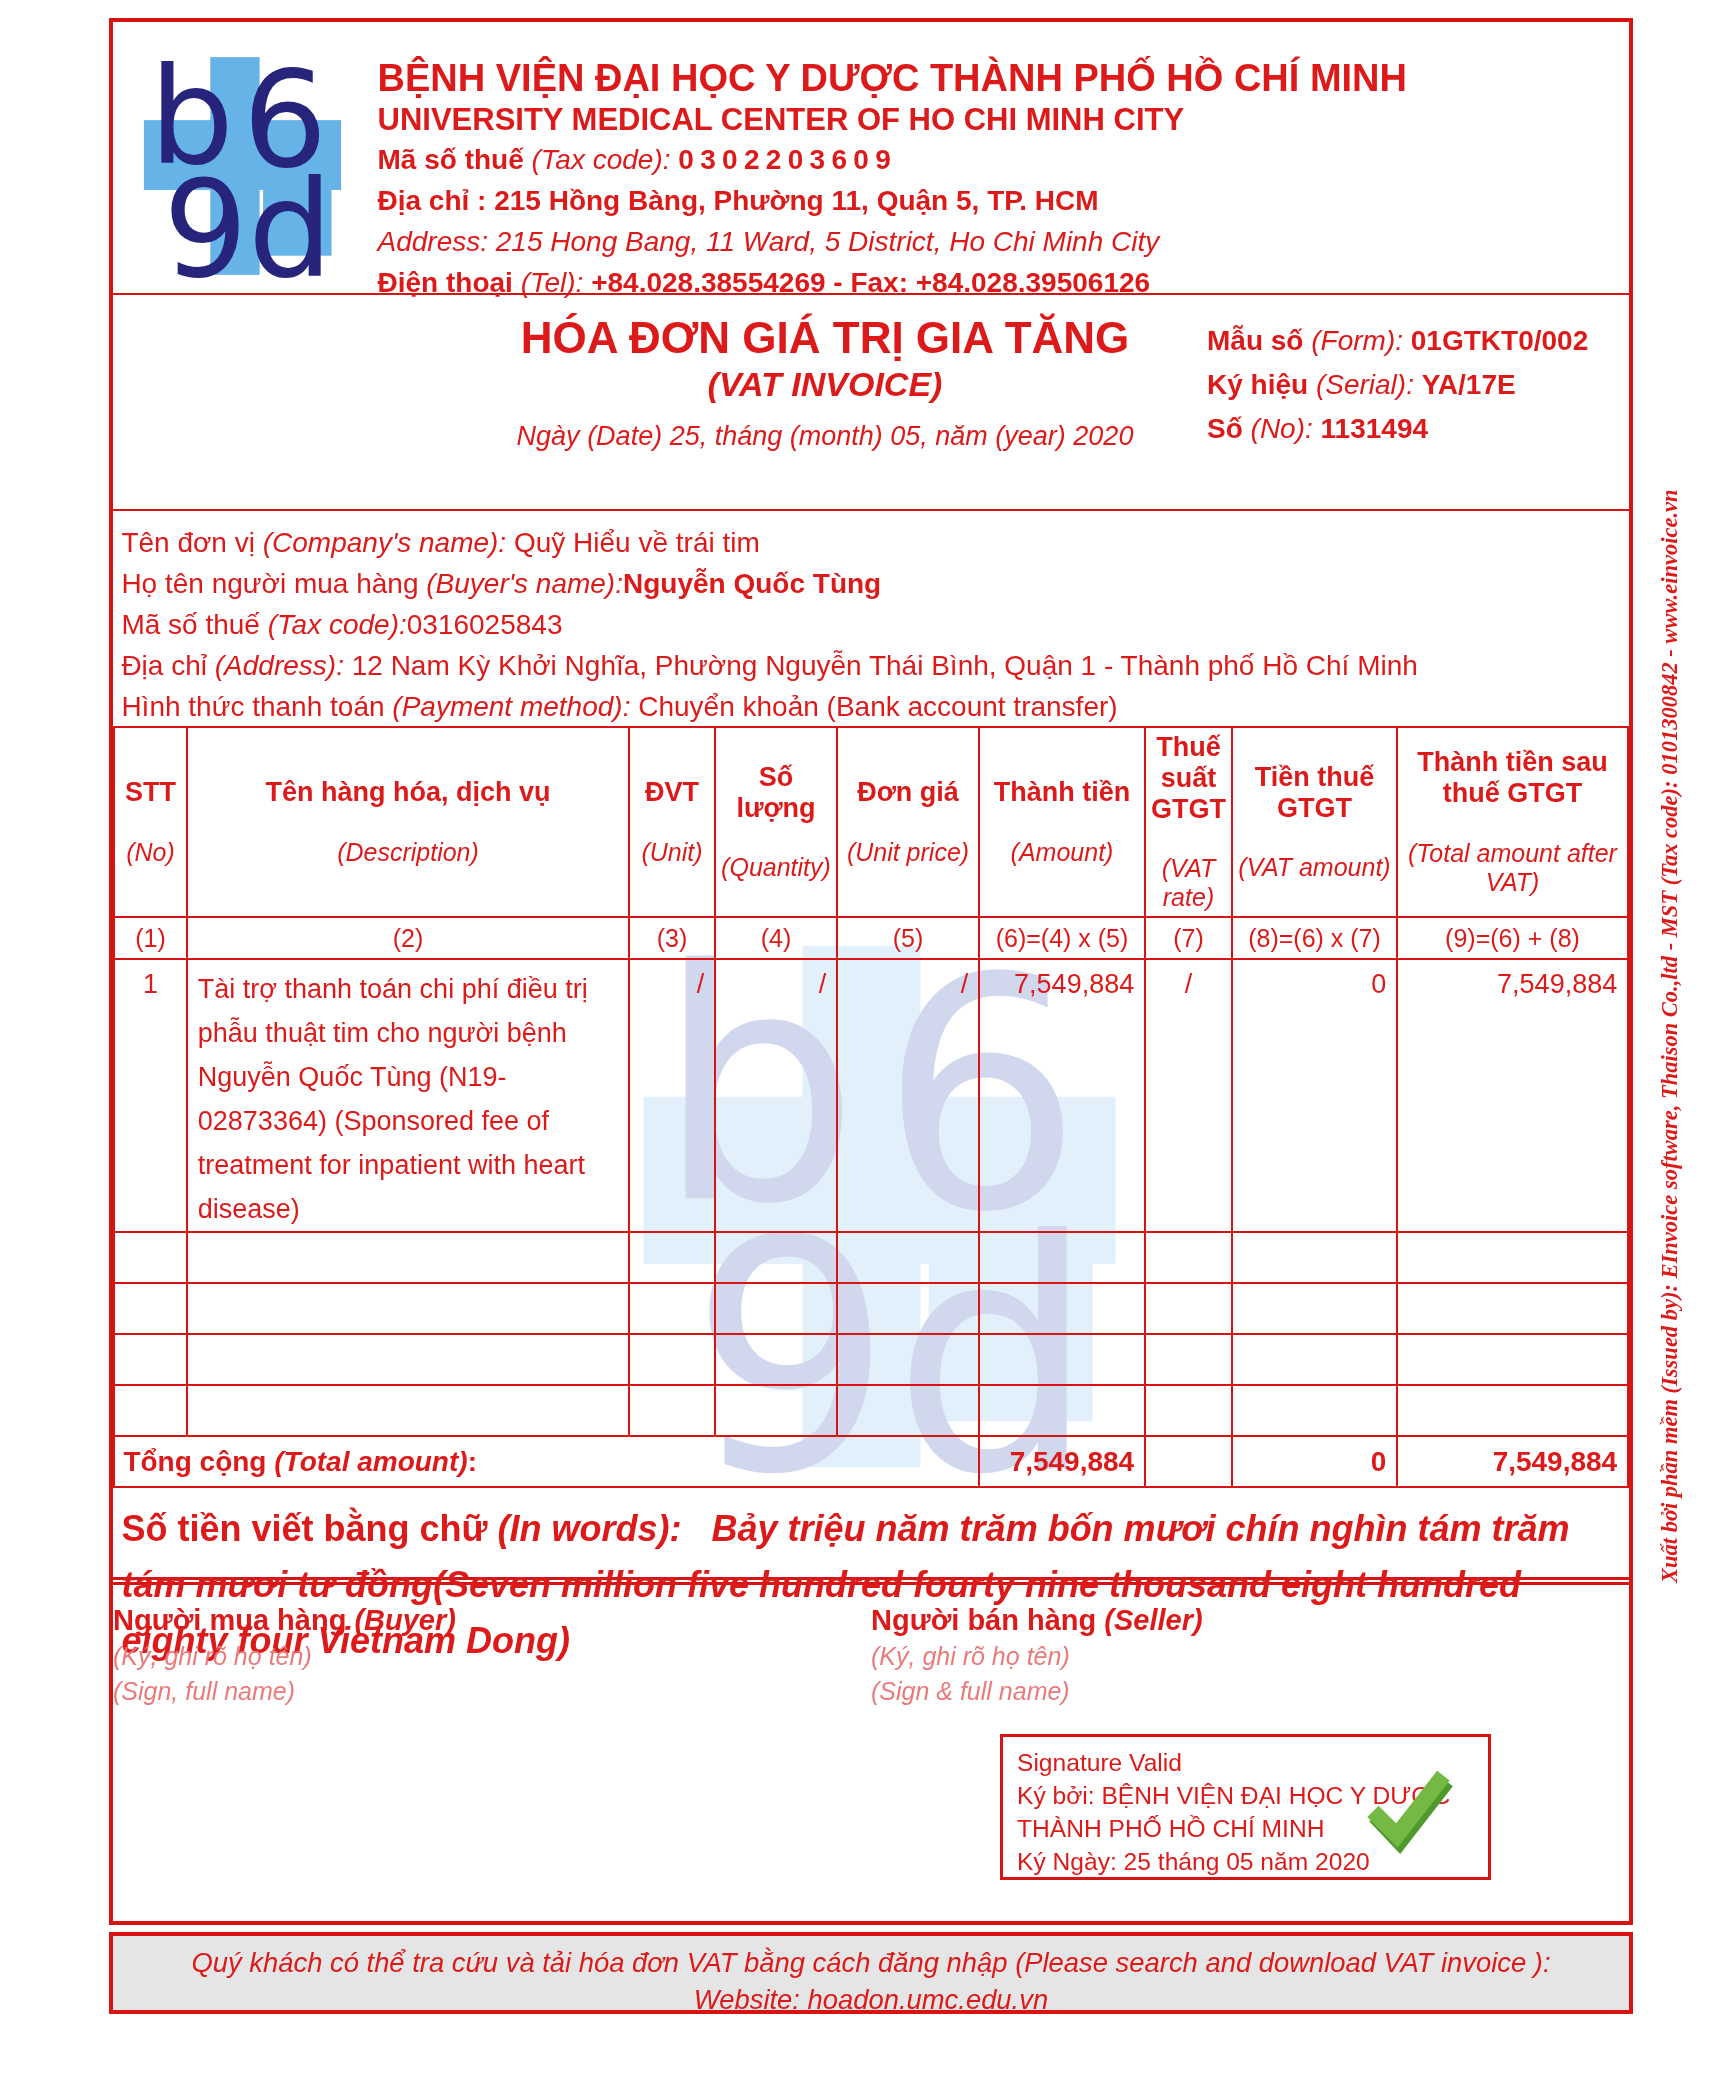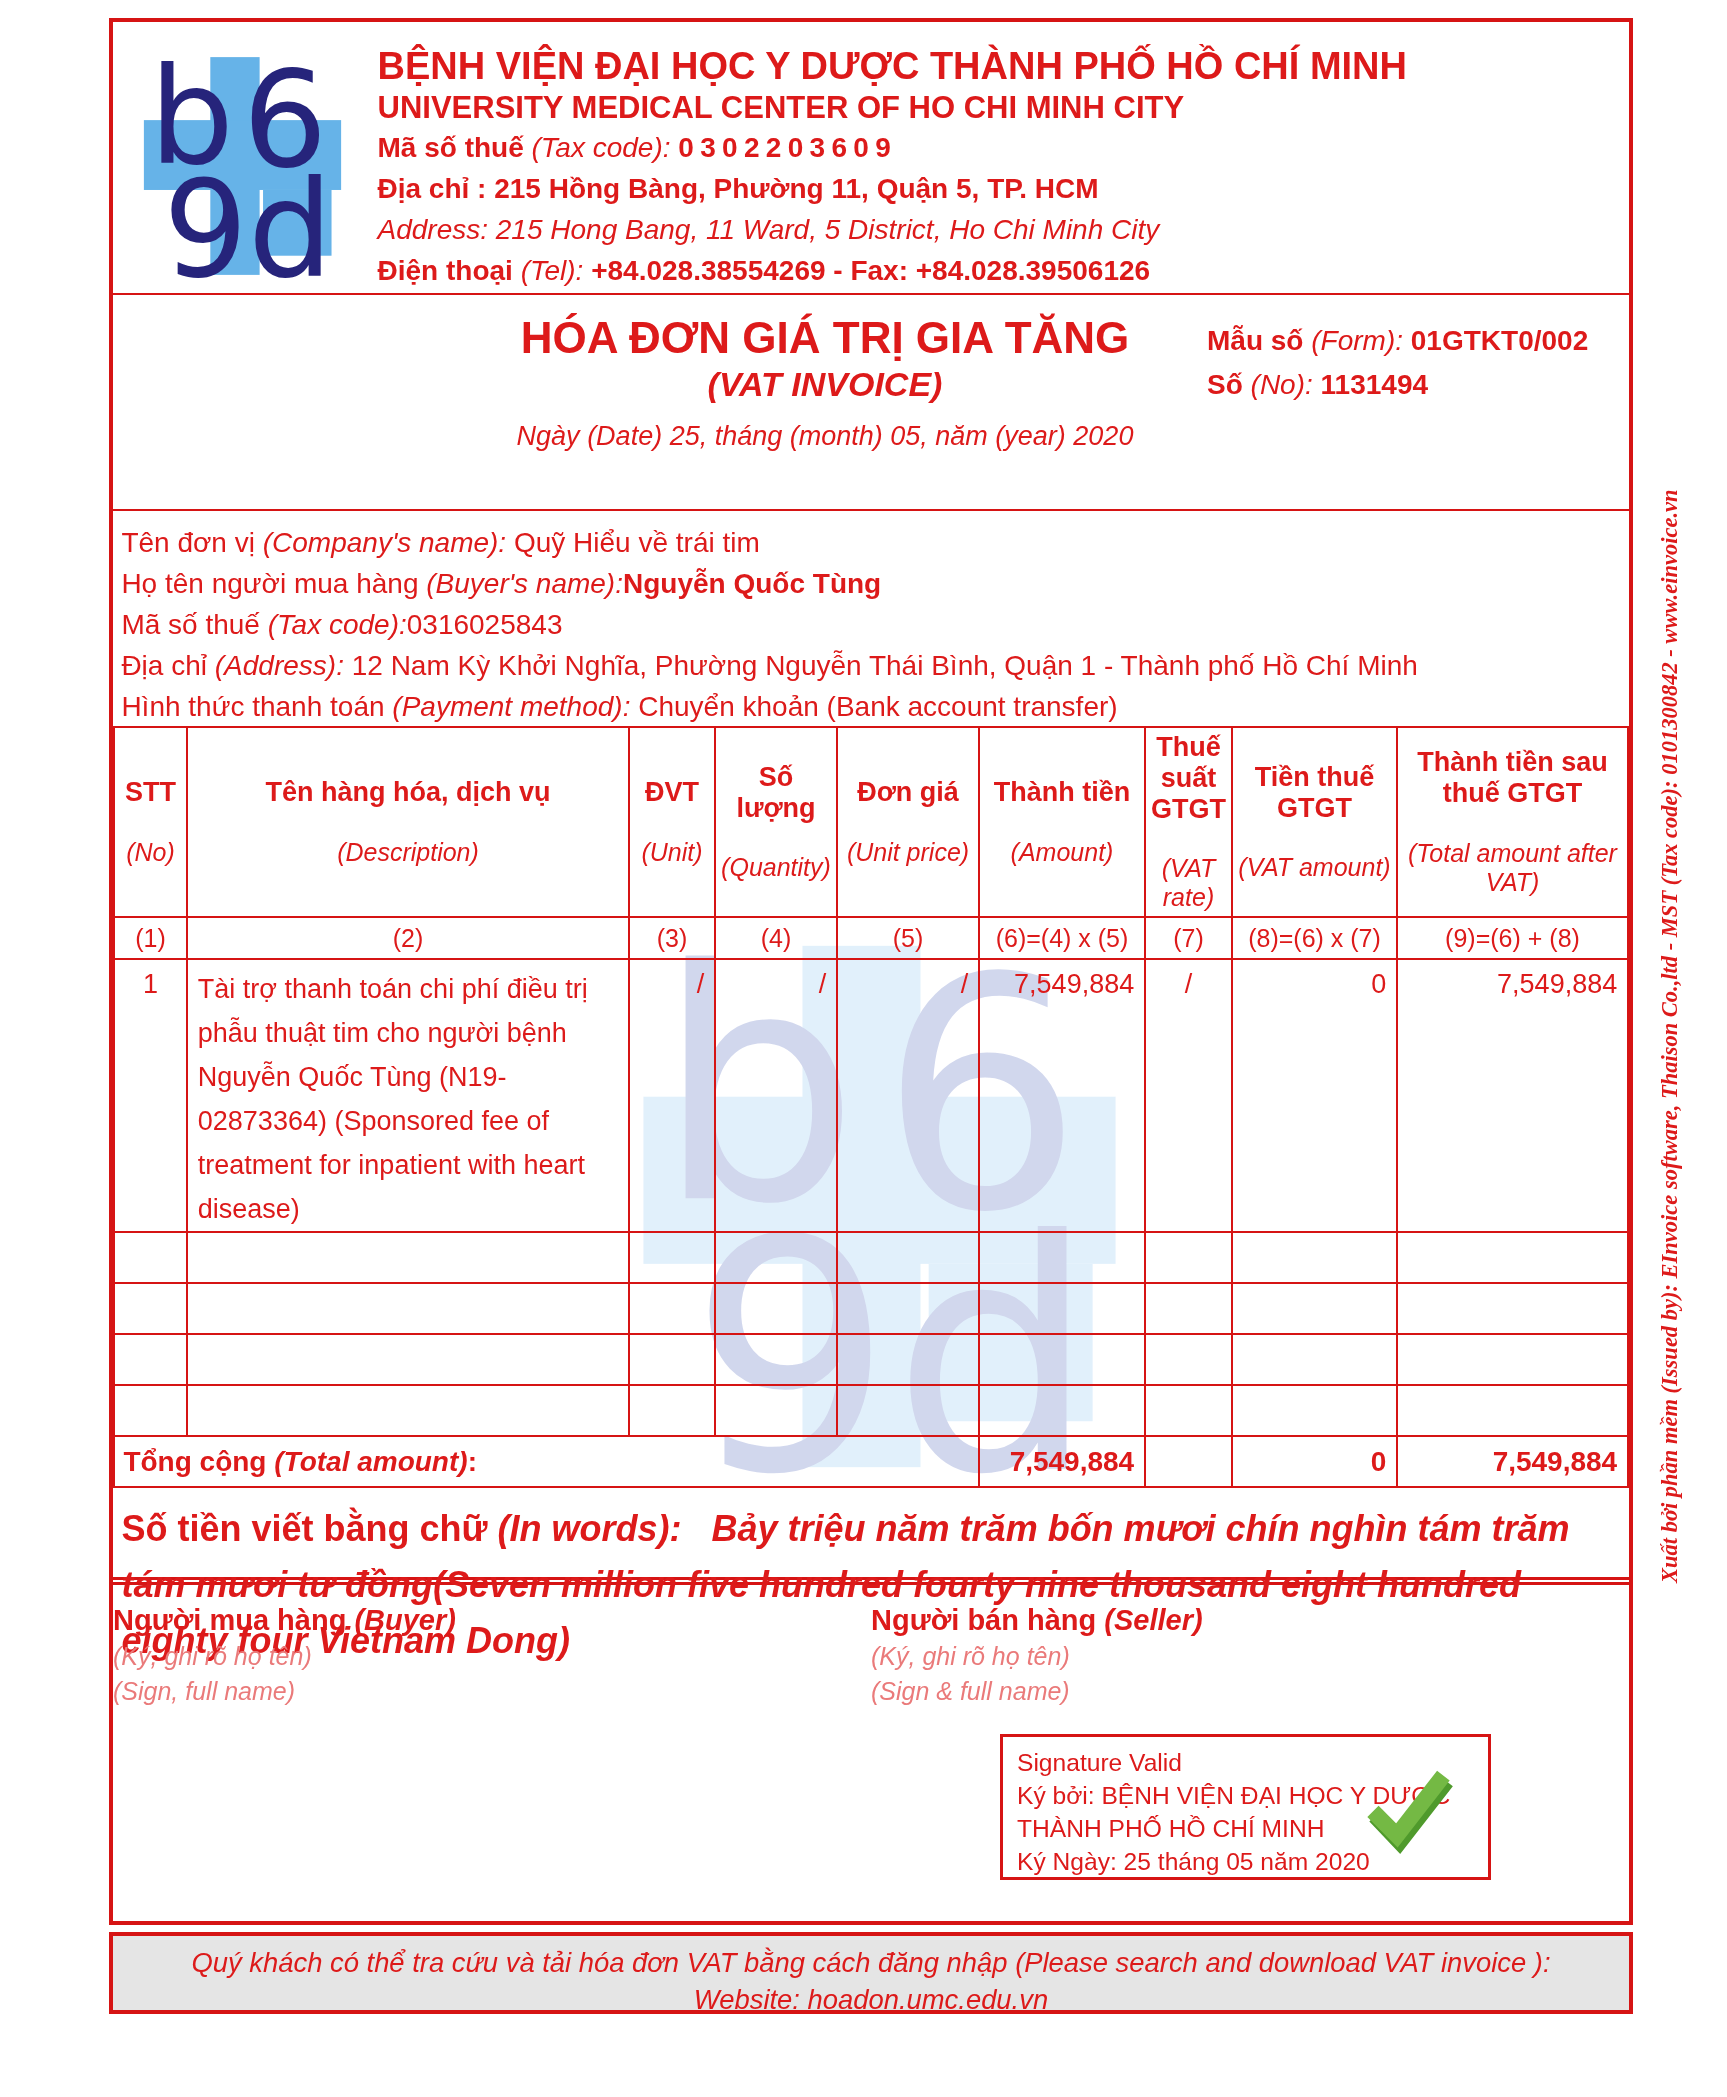--- a/index.html
+++ b/index.html
@@ -31,21 +31,21 @@
   .watermark svg{width:100%;height:100%;}
   .wm .cross{fill:#d2e9fa;}
   .wm .lg{fill:#b9c2e4;}
 
   
   .sec-header{height:273px;border-bottom:2.8px solid var(--red-border);display:flex;padding:0 21px 0 24px;}
   .logo-wrap{width:211px;height:226px;margin:31px 29.5px 0 0;flex:none;}
   .logo-wrap svg{width:100%;height:100%;}
   .lg-c .cross{fill:var(--lblue);}
   .lg-c .lg{fill:var(--navy);}
-  .hosp-info{padding-top:22.5px;font-size:28px;line-height:41px;white-space:nowrap;}
+  .hosp-info{padding-top:22.5px;font-size:28px;line-height:41px;white-space:nowrap;margin-top:12px;}
   .hosp-name-vn{font-size:38px;font-weight:bold;line-height:44px;}
   .hosp-name-en{font-size:31px;font-weight:bold;line-height:39px;}
   .spaced{letter-spacing:6.3px;}
 
   
   .sec-title{height:216px;border-bottom:2.8px solid var(--red-border);display:flex;}
   .t-left{flex:1;text-align:center;padding-left:330px;padding-top:18.3px;}
   .inv-title{font-size:44px;font-weight:bold;line-height:49px;}
   .inv-sub{font-size:34px;font-weight:bold;font-style:italic;line-height:44px;}
   .inv-date{font-size:27px;font-style:italic;margin-top:15.5px;}
@@ -151,20 +151,21 @@
     </div>
 
     <div class="sec-title">
       <div class="t-left">
         <div class="inv-title">HÓA ĐƠN GIÁ TRỊ GIA TĂNG</div>
         <div class="inv-sub">(VAT INVOICE)</div>
         <div class="inv-date">Ngày (Date) 25, tháng (month) 05, năm (year) 2020</div>
       </div>
       <div class="t-right">
         <div><span class="b">Mẫu số</span> <span class="i">(Form):</span> <span class="b">01GTKT0/002</span></div>
+        <div><span class="b">Ký hiệu</span> <span class="i">(Serial):</span> <span class="b">YA/17E</span></div>
         <div><span class="b">Số</span> <span class="i">(No):</span> <span class="b">1131494</span></div>
       </div>
     </div>
 
     <div class="sec-buyer">
       <div><span>Tên đơn vị</span> <span class="i">(Company's name):</span> <span>Quỹ Hiểu về trái tim</span></div>
       <div><span>Họ tên người mua hàng</span> <span class="i">(Buyer's name):</span><span class="b">Nguyễn Quốc Tùng</span></div>
       <div><span>Mã số thuế</span> <span class="i">(Tax code):</span><span>0316025843</span></div>
       <div><span>Địa chỉ</span> <span class="i">(Address):</span> <span>12 Nam Kỳ Khởi Nghĩa, Phường Nguyễn Thái Bình, Quận 1 - Thành phố Hồ Chí Minh</span></div>
       <div><span>Hình thức thanh toán</span> <span class="i">(Payment method):</span> <span>Chuyển khoản (Bank account transfer)</span></div>

